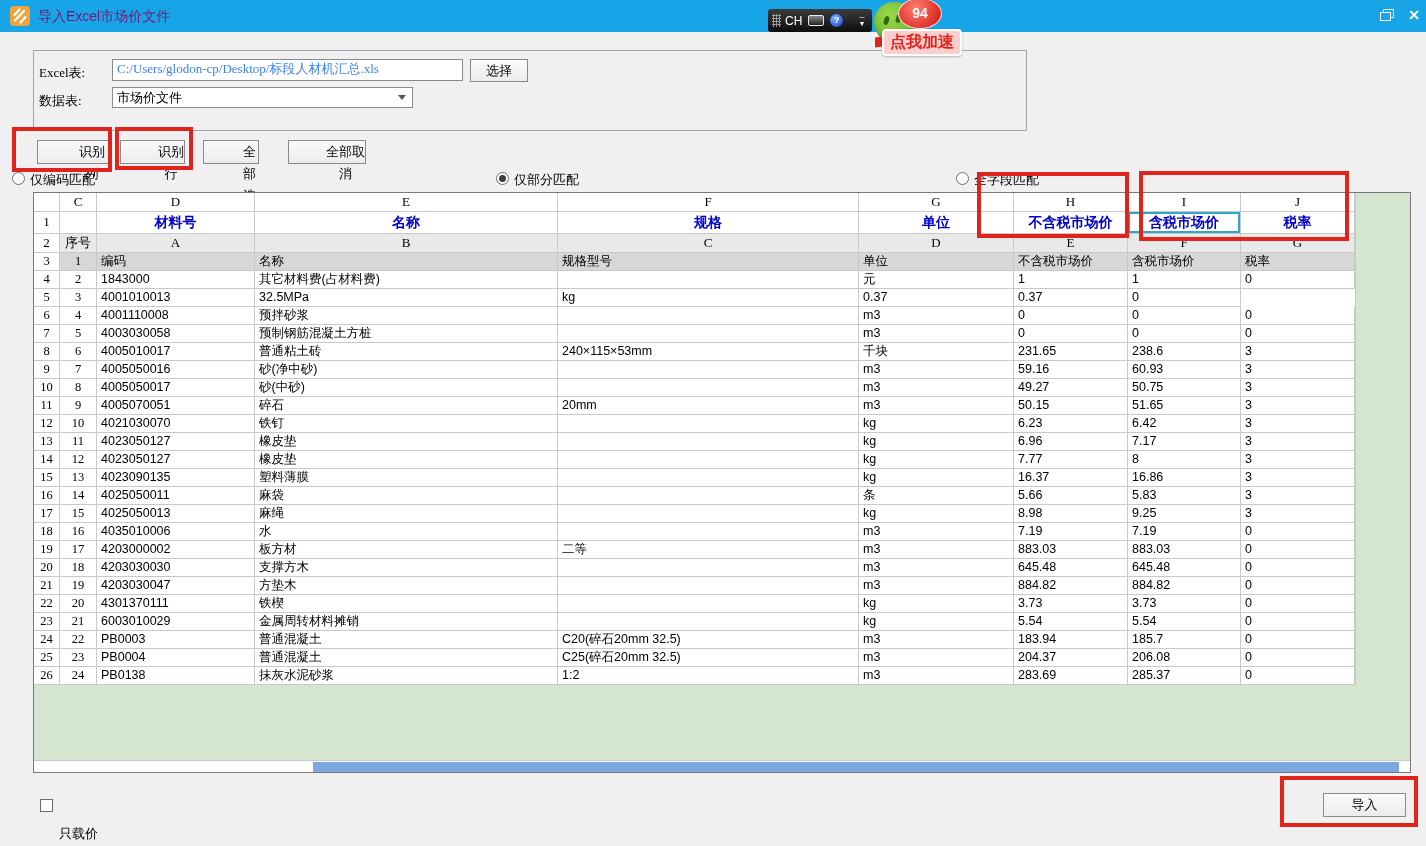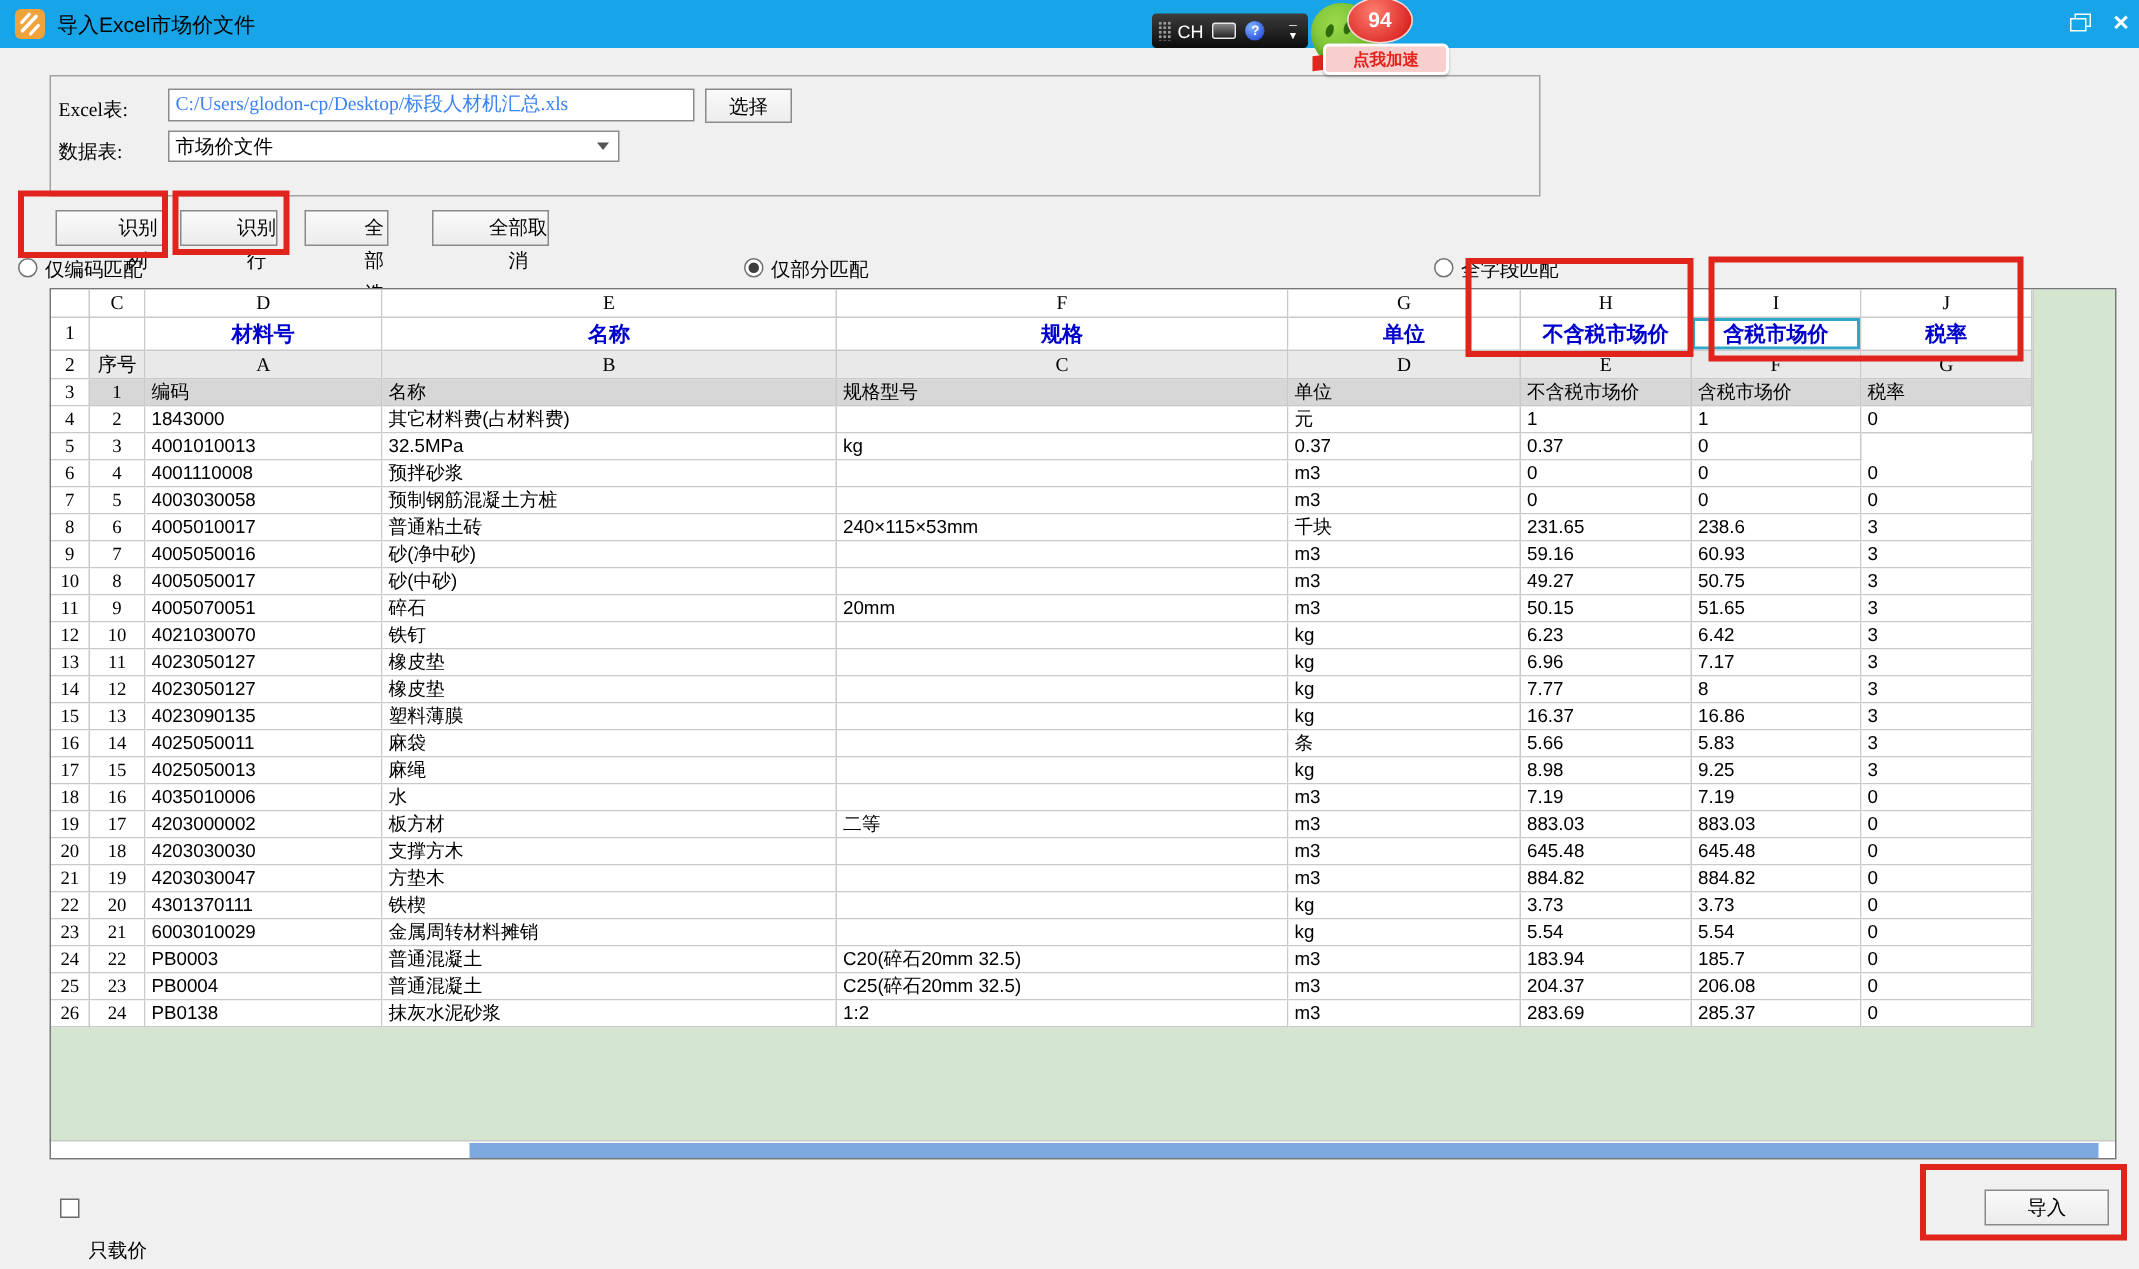--- a/index.html
+++ b/index.html
@@ -3,21 +3,21 @@
 <meta charset="utf-8">
 <style>
   * { margin:0; padding:0; box-sizing:border-box; }
   html,body { width:1426px; height:846px; overflow:hidden; }
   body { font-family:"Liberation Serif","DejaVu Serif",serif; font-size:12px; color:#000; background:#f0f0f0; }
   #win { position:relative; width:1426px; height:846px; background:#f0f0f0; }
 
   
   #titlebar { position:absolute; left:0; top:0; width:1426px; height:32px; background:#18a5e8; }
   #app-icon { position:absolute; left:10px; top:6px; width:20px; height:20px; }
-  #title-text { position:absolute; left:38px; top:0; height:32px; line-height:32px; color:#000000; font-size:14px; font-family:"Liberation Sans",sans-serif; }
+  #title-text { position:absolute; left:38px; top:0; height:32px; line-height:32px; color:#701a75; font-size:14px; font-family:"Liberation Sans",sans-serif; }
   .win-btn { position:absolute; top:0; height:32px; color:#fff; text-align:center; cursor:default; }
   #restore-btn { left:1372px; width:28px; }
   #restore-btn .r2 { position:absolute; left:8px; top:12px; width:11px; height:9px; border:1px solid #fff; background:#18a5e8; }
   #restore-btn .r1 { position:absolute; left:11px; top:9px; width:11px; height:9px; border:1px solid #fff; }
   #close-btn { left:1402px; width:24px; line-height:31px; font-size:14px; font-family:"Liberation Sans",sans-serif; font-weight:bold; }
 
   
   #ime { position:absolute; left:768px; top:9px; width:104px; height:23px; background:linear-gradient(#3c3c3c,#0d0d0d); border-radius:3px; display:flex; align-items:center; z-index:40; }
   #ime-grip { width:9px; height:13px; margin-left:4px; background-image:radial-gradient(#9b9b9b 1px, transparent 1.2px); background-size:3px 3px; }
   #ime-lang { color:#fff; font-family:"Liberation Sans",sans-serif; font-size:12px; margin-left:4px; }
@@ -26,21 +26,21 @@
   #ime-collapse { margin-left:auto; margin-right:3px; width:14px; color:#fff; text-align:center; }
   #ime-collapse .dash { font-size:10px; line-height:7px; }
   #ime-collapse .arr { font-size:7px; line-height:8px; }
 
   
   #mascot { position:absolute; left:874px; top:0; width:90px; height:58px; z-index:50; }
   #mascot-body { position:absolute; left:0; top:2px; width:45px; height:44px; background:radial-gradient(circle at 35% 30%,#9bd94b,#55a71d); border-radius:46% 54% 42% 58%; box-shadow:inset -3px -4px 6px rgba(30,90,0,.45); }
   #mascot-body:before { content:""; position:absolute; left:10px; top:14px; width:5px; height:9px; background:#2e6b0c; border-radius:50%; transform:rotate(18deg); }
   #mascot-body:after { content:""; position:absolute; left:22px; top:12px; width:5px; height:9px; background:#2e6b0c; border-radius:50%; transform:rotate(18deg); }
   #score-badge { position:absolute; left:24px; top:-2px; width:44px; height:31px; background:radial-gradient(circle at 40% 30%,#ff7d6e,#cf0f0f); border:1px solid #ffd9d4; border-radius:50%; color:#fff; font-family:"Liberation Sans",sans-serif; font-weight:bold; font-size:14px; text-align:center; line-height:29px; }
-  #speedup-bubble { position:absolute; left:8px; top:29px; padding:1px 18px; background:#f8cfcd; border:2px solid #fff; border-radius:4px; color:#e3241e; font-weight:bold; font-size:11px; white-space:nowrap; box-shadow:0 1px 2px rgba(0,0,0,.25); }
+  #speedup-bubble { position:absolute; left:8px; top:29px; padding:1px 6px; background:#f8cfcd; border:2px solid #fff; border-radius:4px; color:#e3241e; font-weight:bold; font-size:16px; white-space:nowrap; box-shadow:0 1px 2px rgba(0,0,0,.25); }
   #flag-icon { position:absolute; left:1px; top:37px; width:8px; height:10px; background:#e0261d; transform:skewY(-8deg); }
 
   
   #group-box { position:absolute; left:33px; top:50px; width:994px; height:81px; border:1px solid #a3a3a3; }
   .lbl { position:absolute; font-size:13px; }
   #excel-label { left:39px; top:64px; }
   #sheet-label { left:39px; top:92px; }
   #excel-input { position:absolute; left:112px; top:59px; width:351px; height:22px; background:#fff; border:1px solid #8a8a8a; font-family:"Liberation Serif",serif; font-size:13px; padding:0 4px; color:#3b82f6; }
   #browse-btn { position:absolute; left:470px; top:59px; width:58px; height:23px; }
   .btn { background:linear-gradient(#fafafa,#ececec); border:1px solid #8a8a8a; font-family:"Liberation Serif",serif; font-size:13px; text-align:center; color:#000; }

